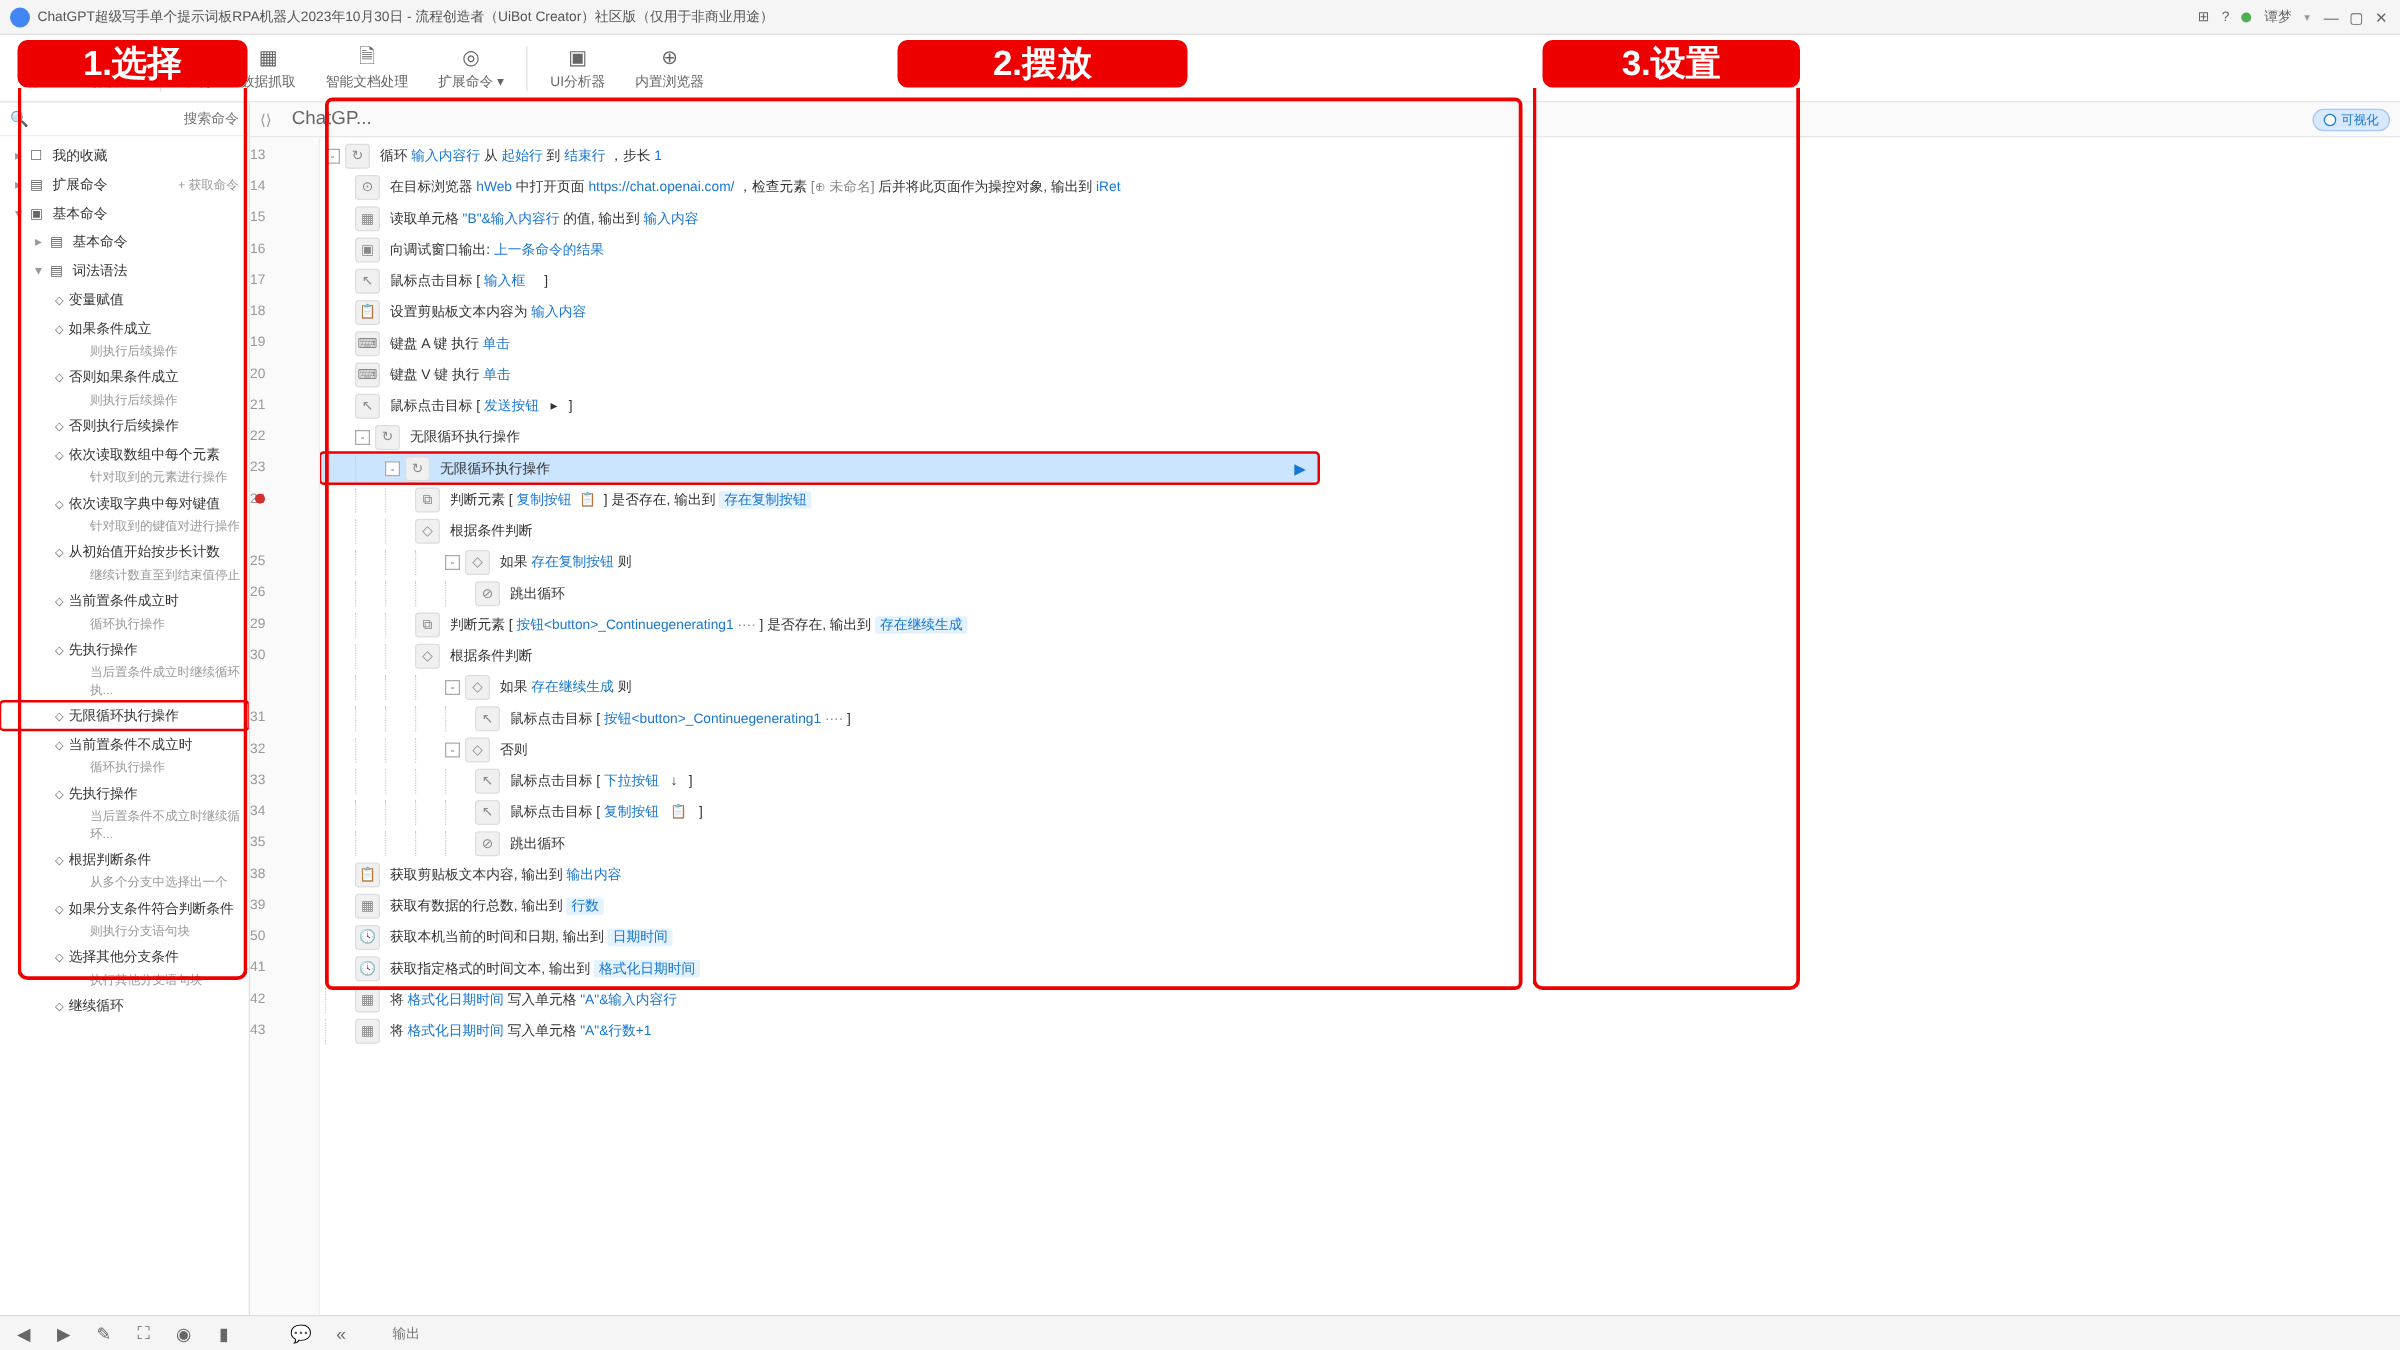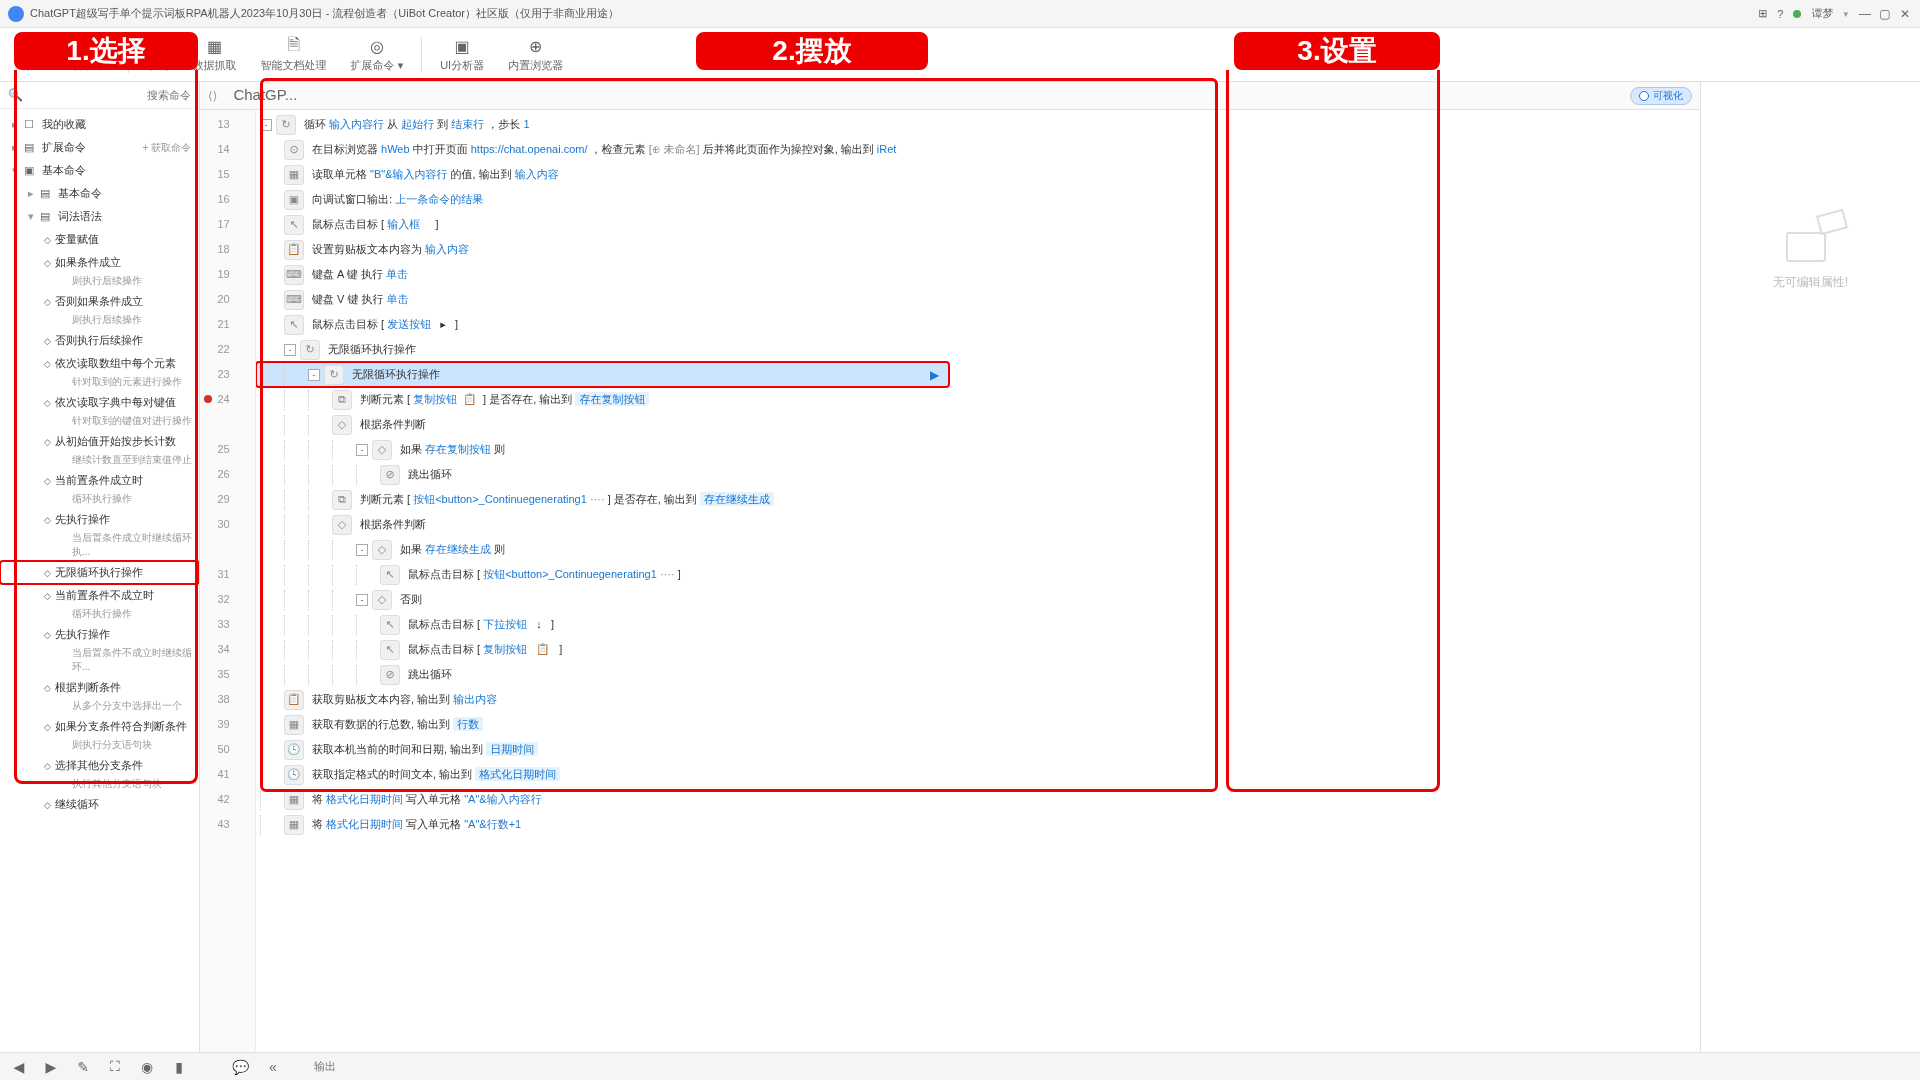--- a/index.html
+++ b/index.html
@@ -38,21 +38,21 @@
 .get-cmd { color: #999; font-size: 10px; margin-left: auto; }
 .tree-item.selected-box { position: relative; }
 
 .editor-area { flex: 1; display: flex; flex-direction: column; position: relative; }
 .tabstrip { height: 28px; background: #fafafa; border-bottom: 1px solid #e0e0e0; display: flex; align-items: center; padding: 0 8px; }
 .tabstrip .tab { padding: 4px 10px; font-size: 15px; color: #666; border-bottom: 2px solid transparent; }
 .visual-toggle { margin-left: auto; background: #d8e8ff; border: 1px solid #a8c8f0; border-radius: 10px; padding: 1px 8px; font-size: 10px; color: #1976d2; display: flex; align-items: center; gap: 4px; }
 .visual-toggle .dot { width: 10px; height: 10px; background: #fff; border: 1px solid #1976d2; border-radius: 50%; }
 
 .code-area { flex: 1; display: flex; overflow: hidden; position: relative; background: #fff; }
-.gutter { width: 56px; background: #fafafa; text-align: center; padding: 2px 8px 2px 0; color: #999; font-size: 11px; border-right: 1px solid #eee; }
+.gutter { width: 56px; background: #fafafa; text-align: left; padding: 2px 8px 2px 0; color: #999; font-size: 11px; border-right: 1px solid #eee; }
 .gutter .ln { height: 25px; line-height: 25px; position: relative; }
 .breakpoint { position: absolute; left: 4px; top: 8px; width: 8px; height: 8px; background: #d32f2f; border-radius: 50%; }
 .code-body { flex: 1; overflow: auto; padding: 2px 0; }
 .code-line { min-height: 25px; display: flex; align-items: center; padding-left: 4px; font-size: 11px; position: relative; }
 .code-line .indent { display: inline-block; height: 20px; border-left: 1px dotted #ccc; }
 .fold { width: 12px; height: 12px; border: 1px solid #aaa; font-size: 9px; text-align: center; line-height: 10px; color: #666; margin-right: 4px; cursor: pointer; background: #fff; }
 .cmd-icon { width: 20px; height: 20px; background: #f0f0f0; border: 1px solid #ddd; border-radius: 3px; display: inline-flex; align-items: center; justify-content: center; margin-right: 8px; color: #888; font-size: 11px; }
 .tok-kw   { color: #333; }
 .tok-var  { color: #1976d2; }
 .tok-str  { color: #1976d2; }
@@ -125,21 +125,21 @@
     </div>
     <div class="tool-item">
       <div class="ti-icon">⊕</div>
       <div class="ti-label">内置浏览器</div>
     </div>
   </div>
 
 <div class="overlay-red" style="left:14px; top:32px; width:184px; height:38px;">1.选择</div>
 <div class="overlay-red-border" style="left:14px; top:70px; width:184px; height:714px; border-top:none; border-radius:0 0 8px 8px;"></div>
 
-<div class="overlay-red" style="left:696px; top:32px; width:232px; height:38px;">2.摆放</div>
+<div class="overlay-red" style="left:718px; top:32px; width:232px; height:38px;">2.摆放</div>
 <div class="overlay-red-border" style="left:260px; top:78px; width:958px; height:714px; border-radius:6px;"></div>
 
 <div class="overlay-red" style="left:1234px; top:32px; width:206px; height:38px;">3.设置</div>
 <div class="overlay-red-border" style="left:1226px; top:70px; width:214px; height:722px; border-top:none; border-radius:0 0 8px 8px;"></div>
 
 <div class="main">
 
   <div class="sidebar">
     <div class="search-row">
       <span style="color:#999">🔍</span>
@@ -479,29 +479,20 @@
           </div>
           <div class="code-line">
             <span class="indent" style="width:24px"></span>
             <span class="cmd-icon">▦</span>
             <span>将 <span class="tok-var">格式化日期时间</span> 写入单元格 <span class="tok-str">"A"&amp;行数+1</span></span>
           </div>
         </div>
     </div>
   </div>
 
-  <div class="props">
-    <div class="props-empty">
-      <div class="img">
-        <div class="box"></div>
-        <div class="plane"></div>
-      </div>
-      <div>无可编辑属性!</div>
-    </div>
-  </div>
 </div>
 
 <div class="bottombar">
   <div class="bicon">
       <span>◀</span>
     </div>
   <div class="bicon">
       <span>▶</span>
     </div>
   <div class="bicon">

